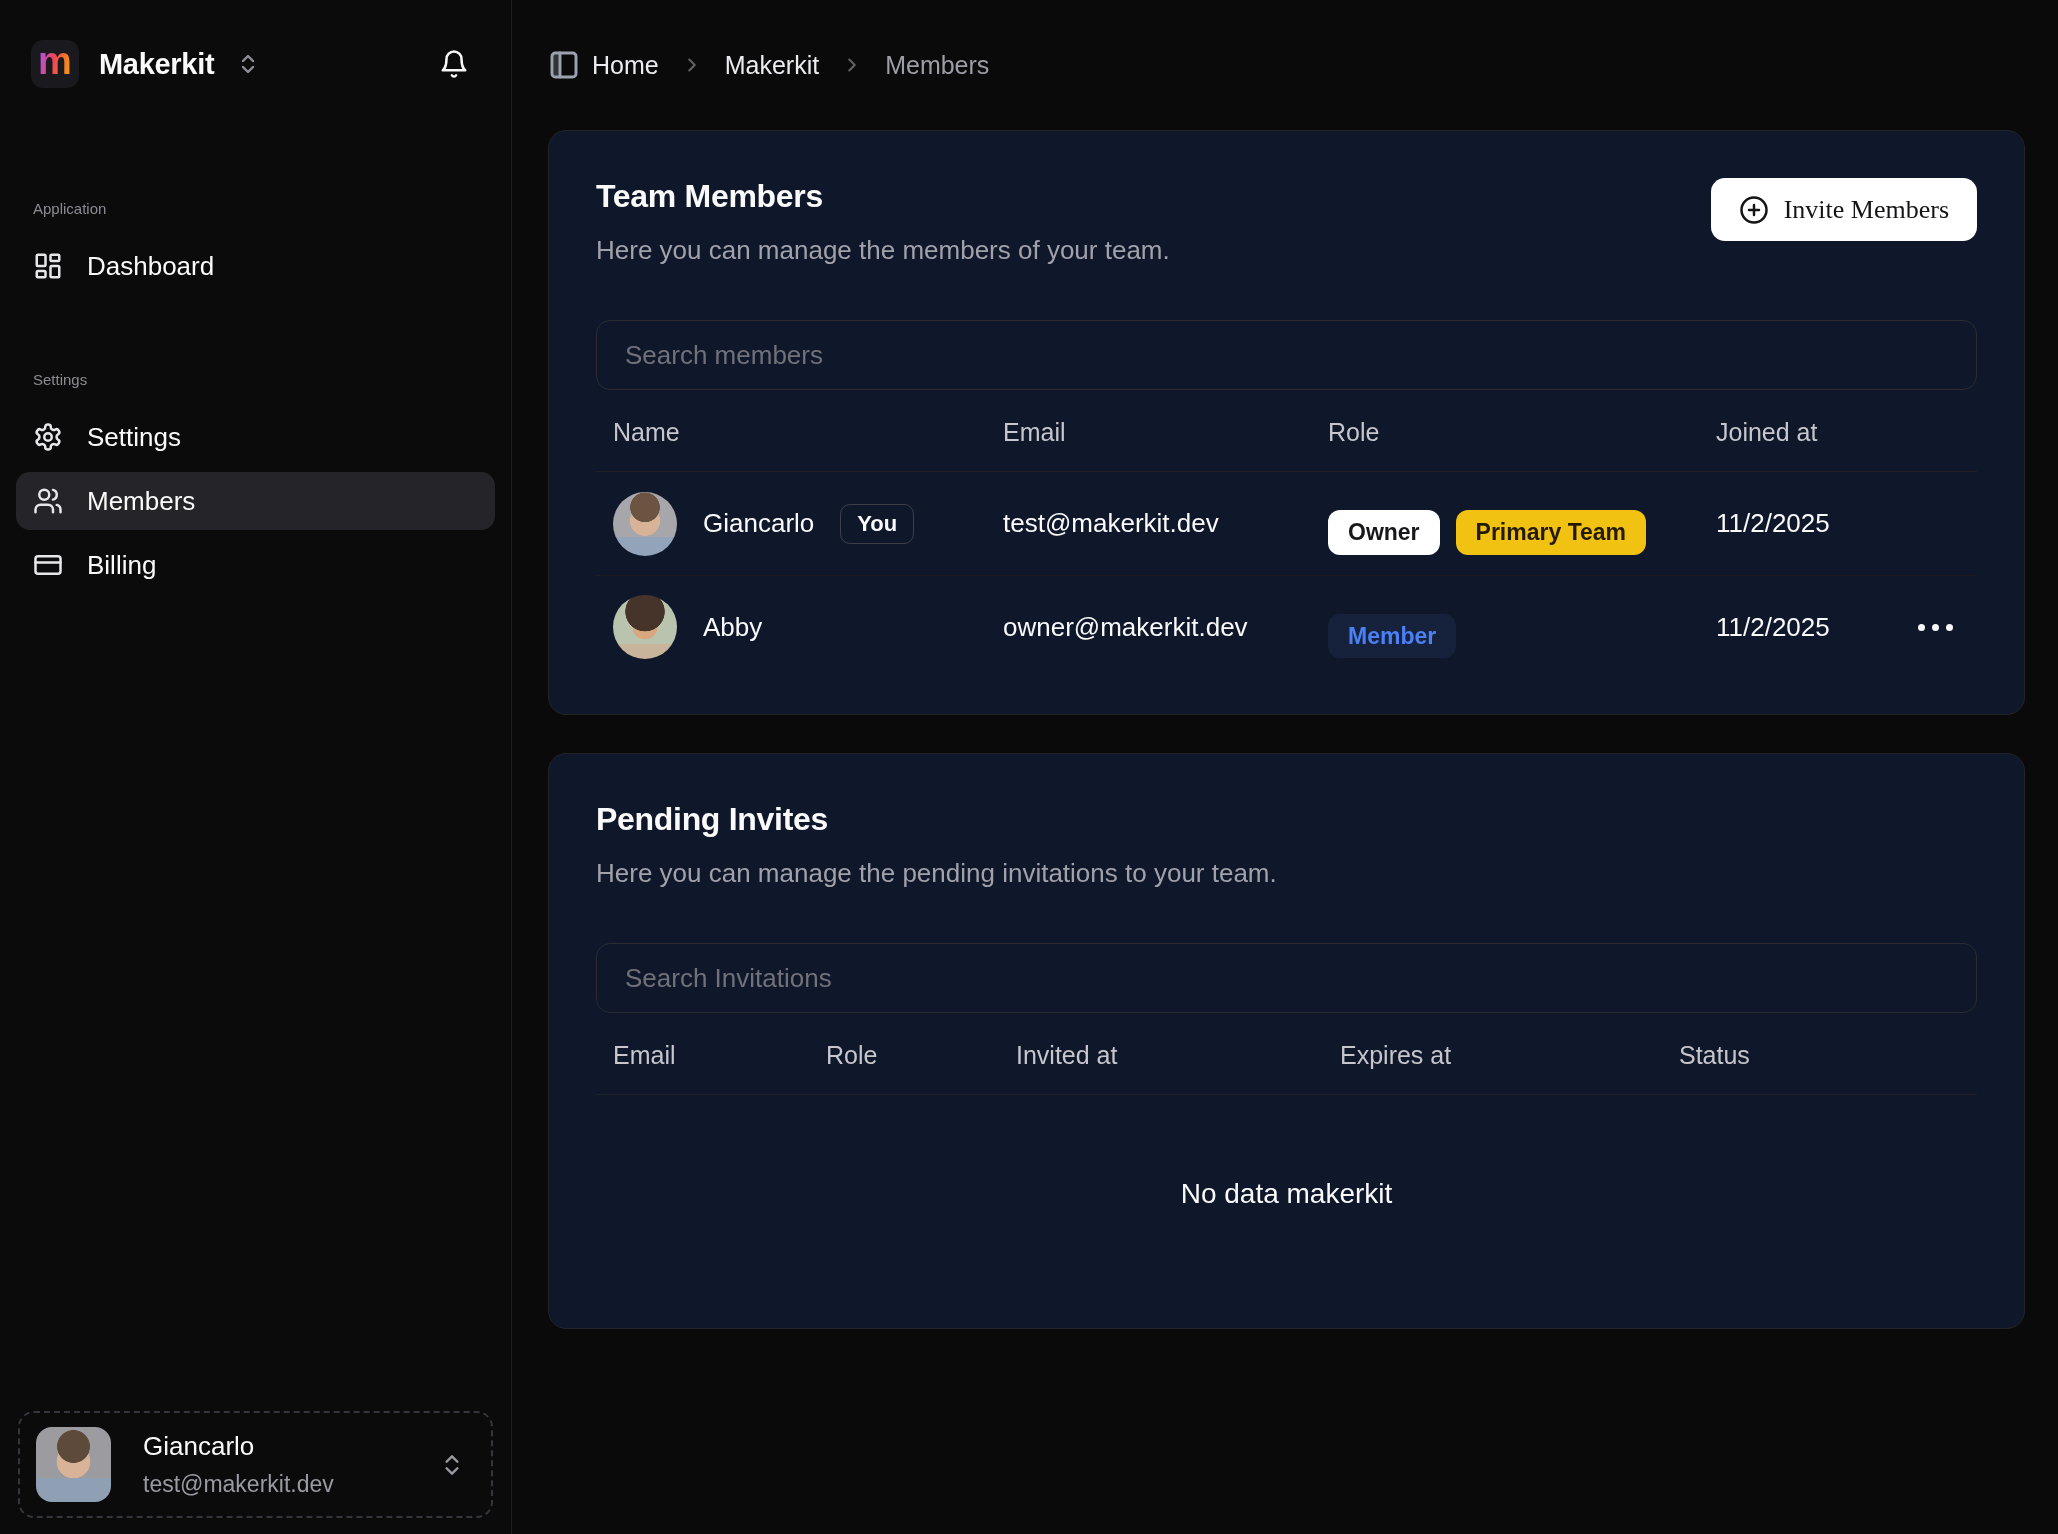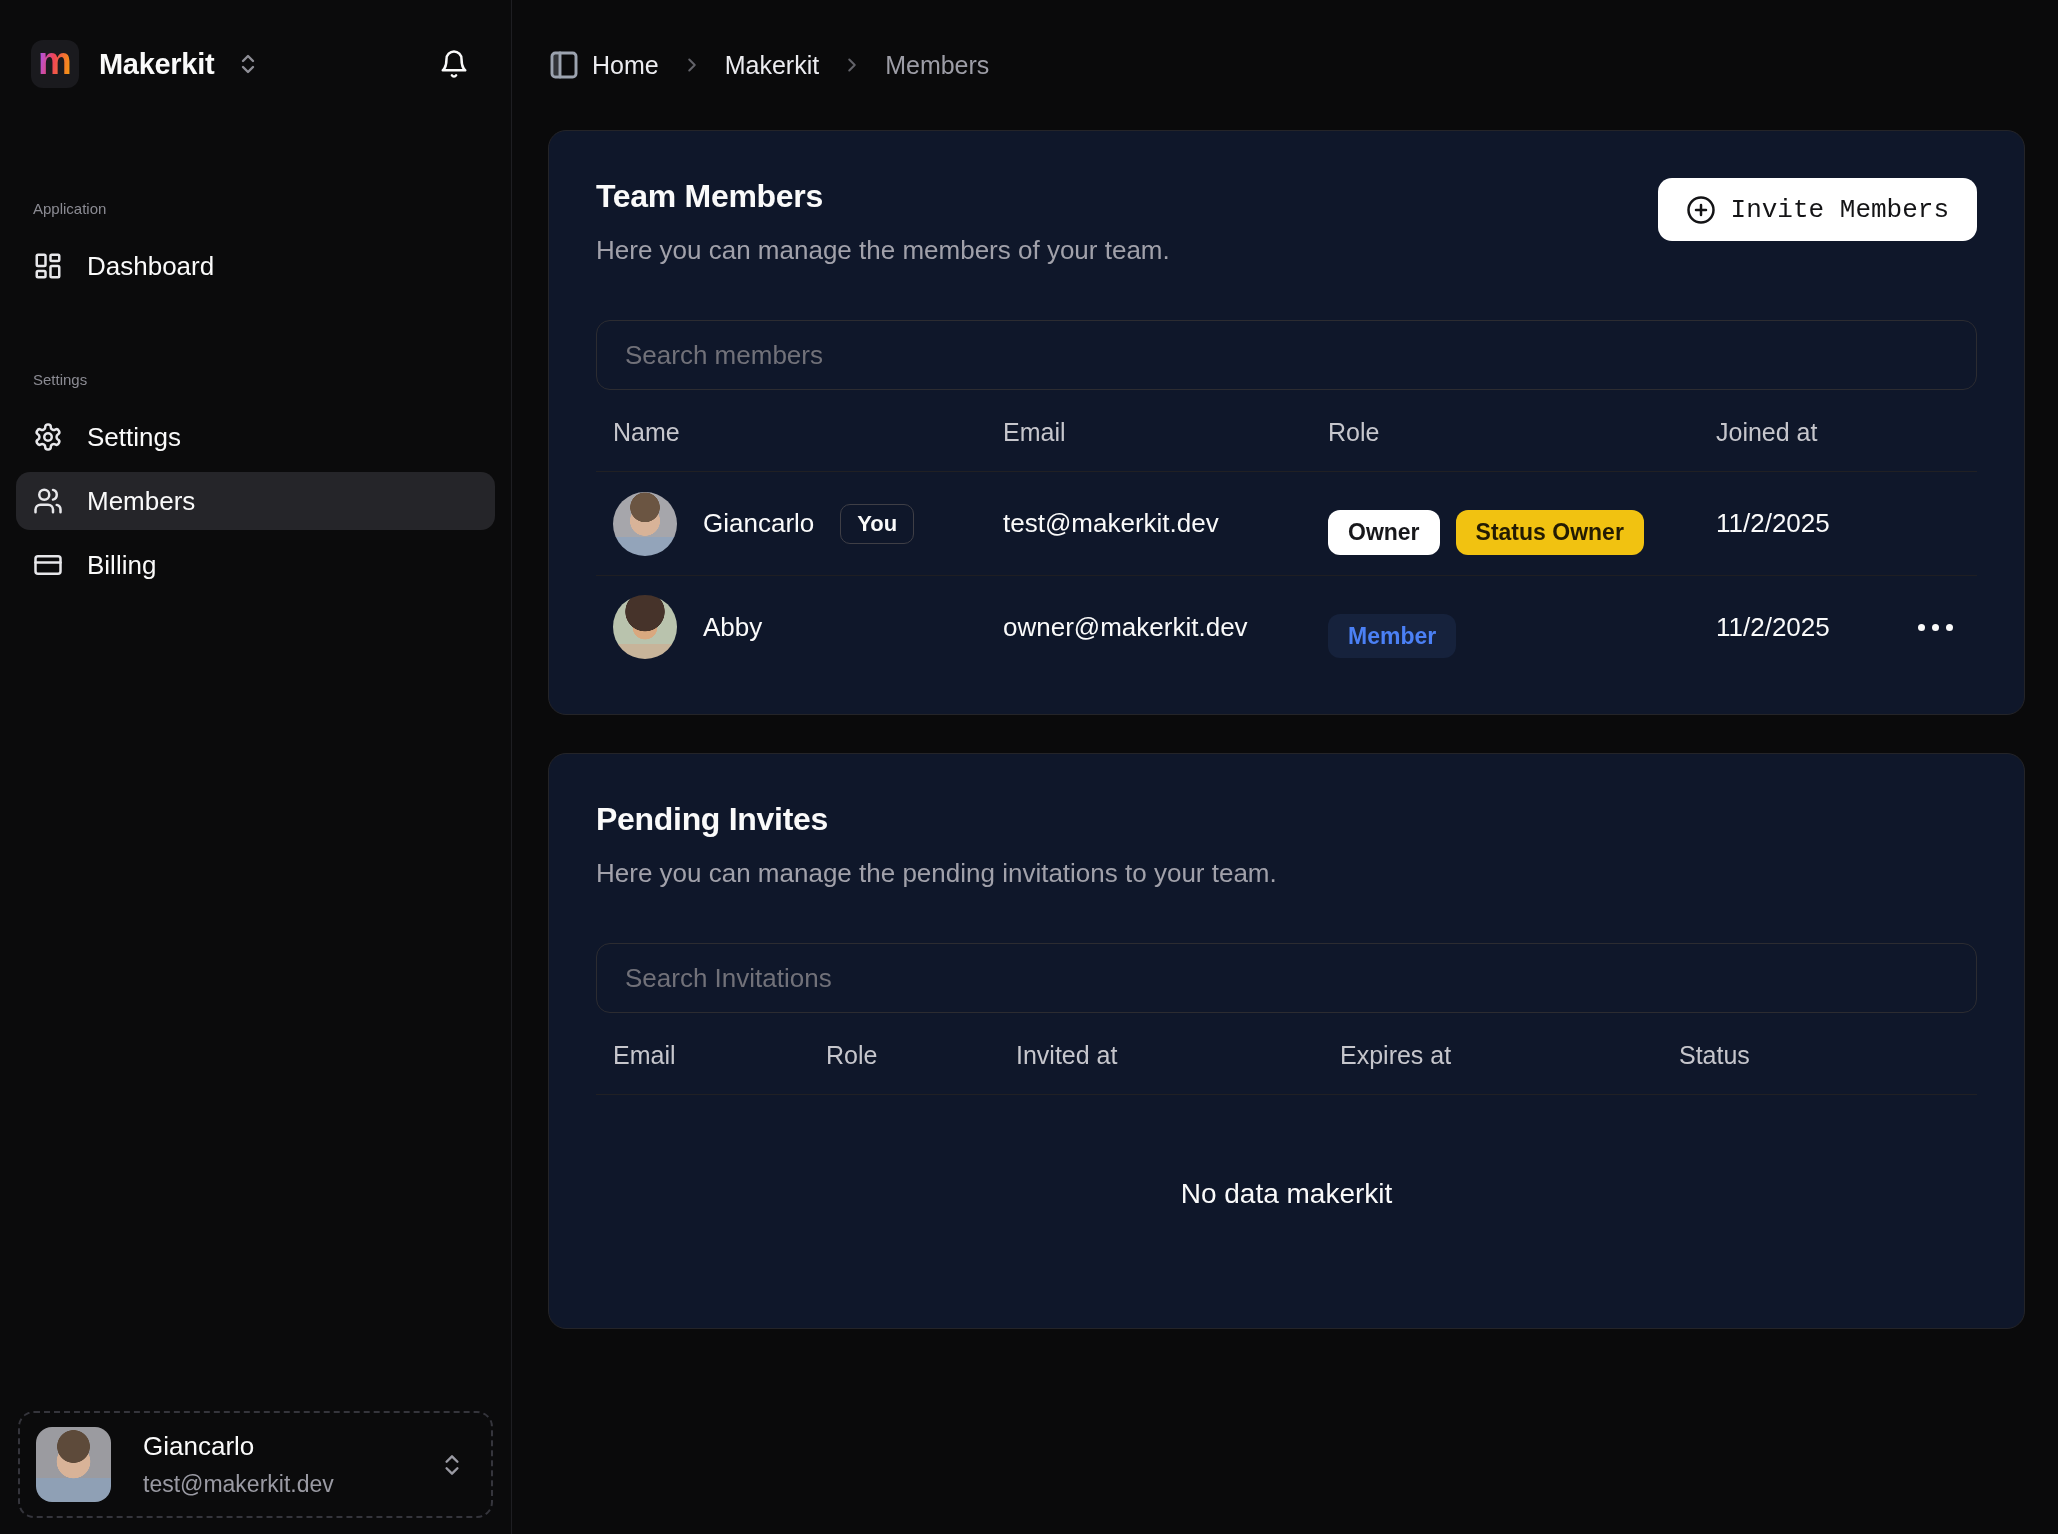--- a/index.html
+++ b/index.html
@@ -84,21 +84,21 @@
     padding:47px 47px 36px 47px;
   }
   .card.first { margin-bottom:38px; }
   .card-head { display:flex; justify-content:space-between; align-items:flex-start; margin-bottom:54px; }
   .card-title { font-size:32px; font-weight:700; letter-spacing:-.3px; margin:0 0 20px 0; }
   .card-sub { font-size:26px; color:#a1a1aa; margin:0; }
   .btn-invite {
     display:flex; align-items:center; gap:15px;
     background:#ffffff; color:#141416;
     height:63px; padding:0 28px; border:none; border-radius:14px;
-    font-size:26px; font-weight:500; font-family:Liberation Mono, monospace; cursor:pointer;
+    font-size:26px; font-weight:500; font-family:Liberation Serif, serif; cursor:pointer;
   }
   .search-input {
     width:100%; height:70px;
     background:transparent; border:1px solid #2c2c31; border-radius:14px;
     padding:0 28px; font-size:26px; color:#fafafa; font-family:inherit;
     outline:none;
   }
   .search-input::placeholder { color:#717179; }
 
   .thead {
@@ -293,21 +293,21 @@
 
     <div class="trow">
       <div class="name-cell">
         <div class="avatar giancarlo"></div>
         <span>Giancarlo</span>
         <span class="you-badge">You</span>
       </div>
       <span>test@makerkit.dev</span>
       <div class="role-cell">
         <span class="badge white">Owner</span>
-        <span class="badge yellow">Status Owner</span>
+        <span class="badge yellow">Primary Team</span>
       </div>
       <span>11/2/2025</span>
       <span></span>
     </div>
 
     <div class="trow">
       <div class="name-cell">
         <div class="avatar abby"></div>
         <span>Abby</span>
       </div>

